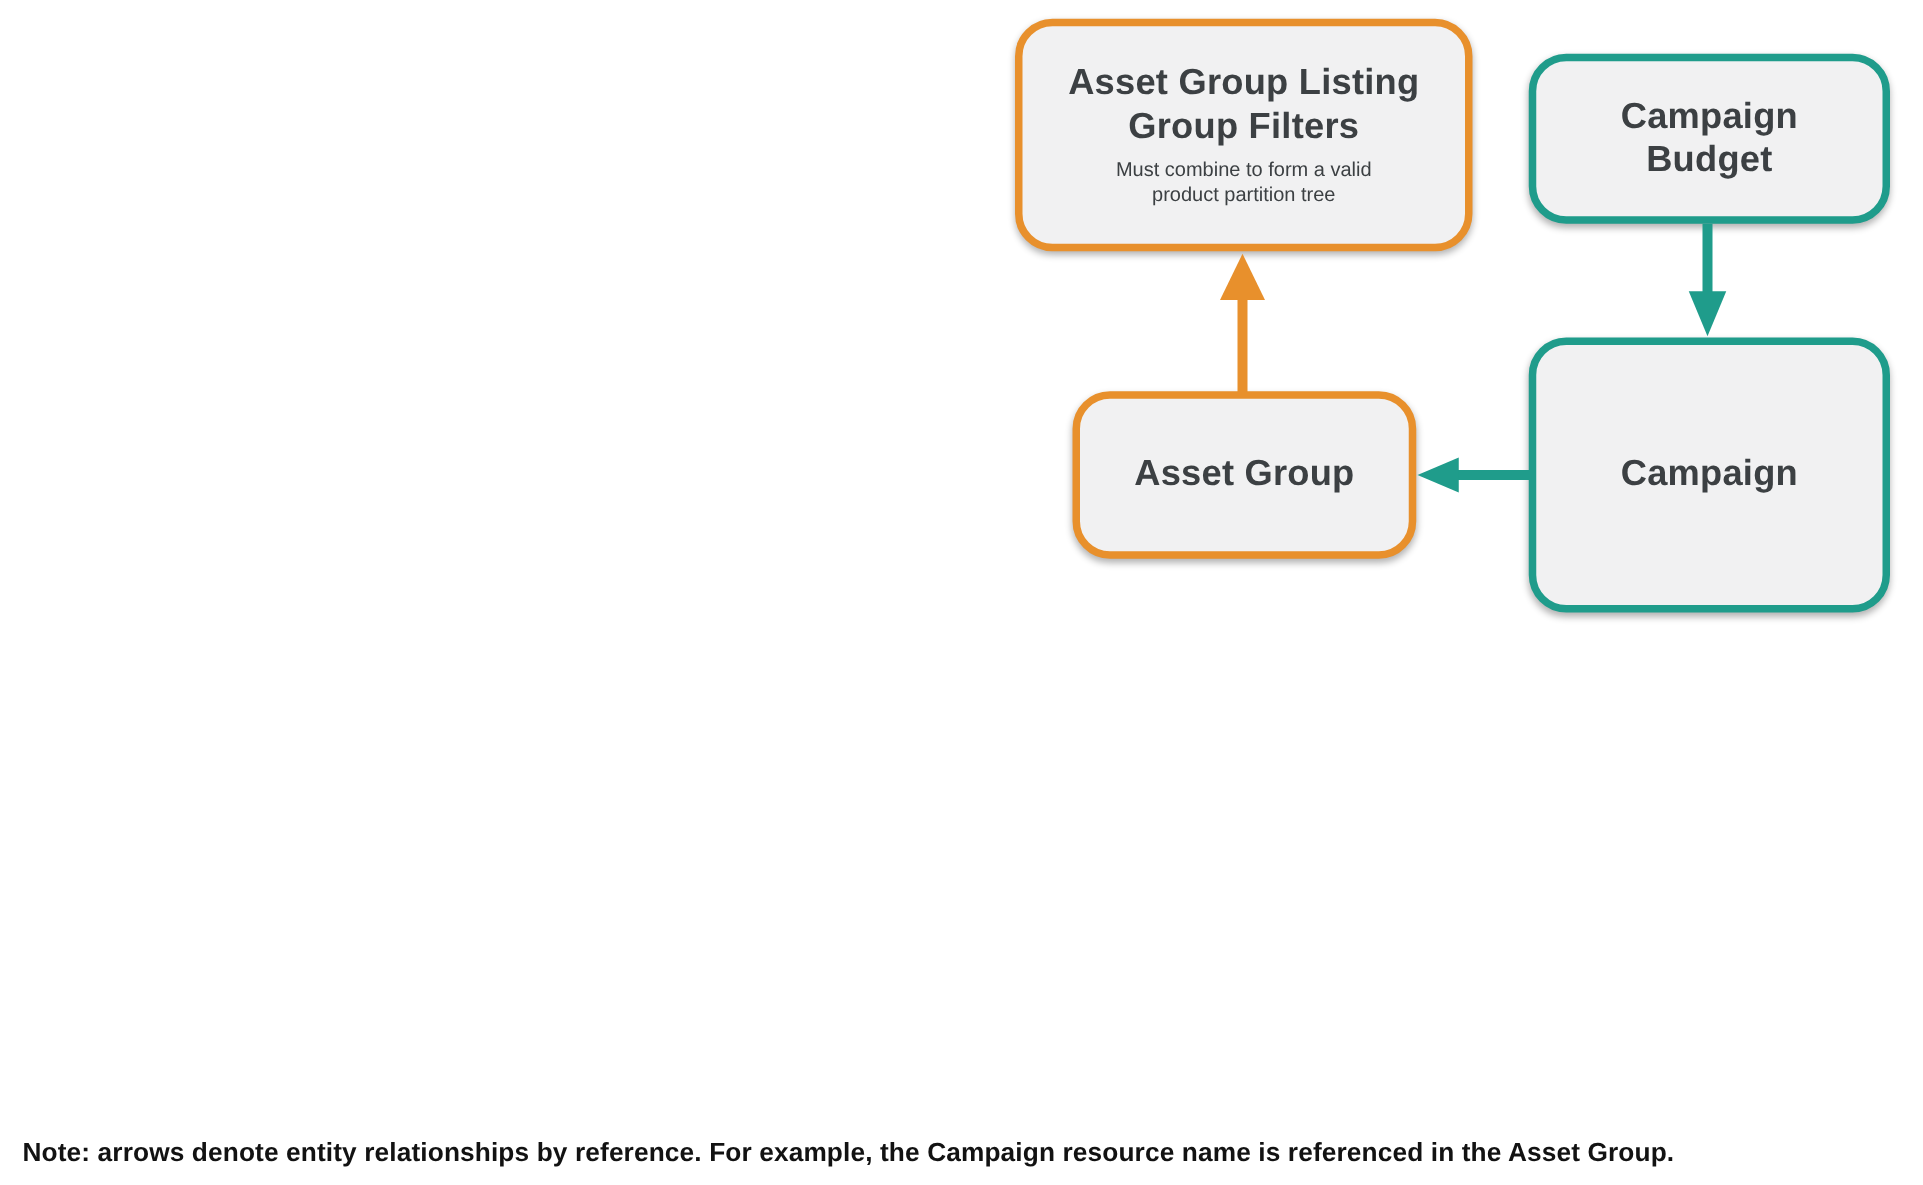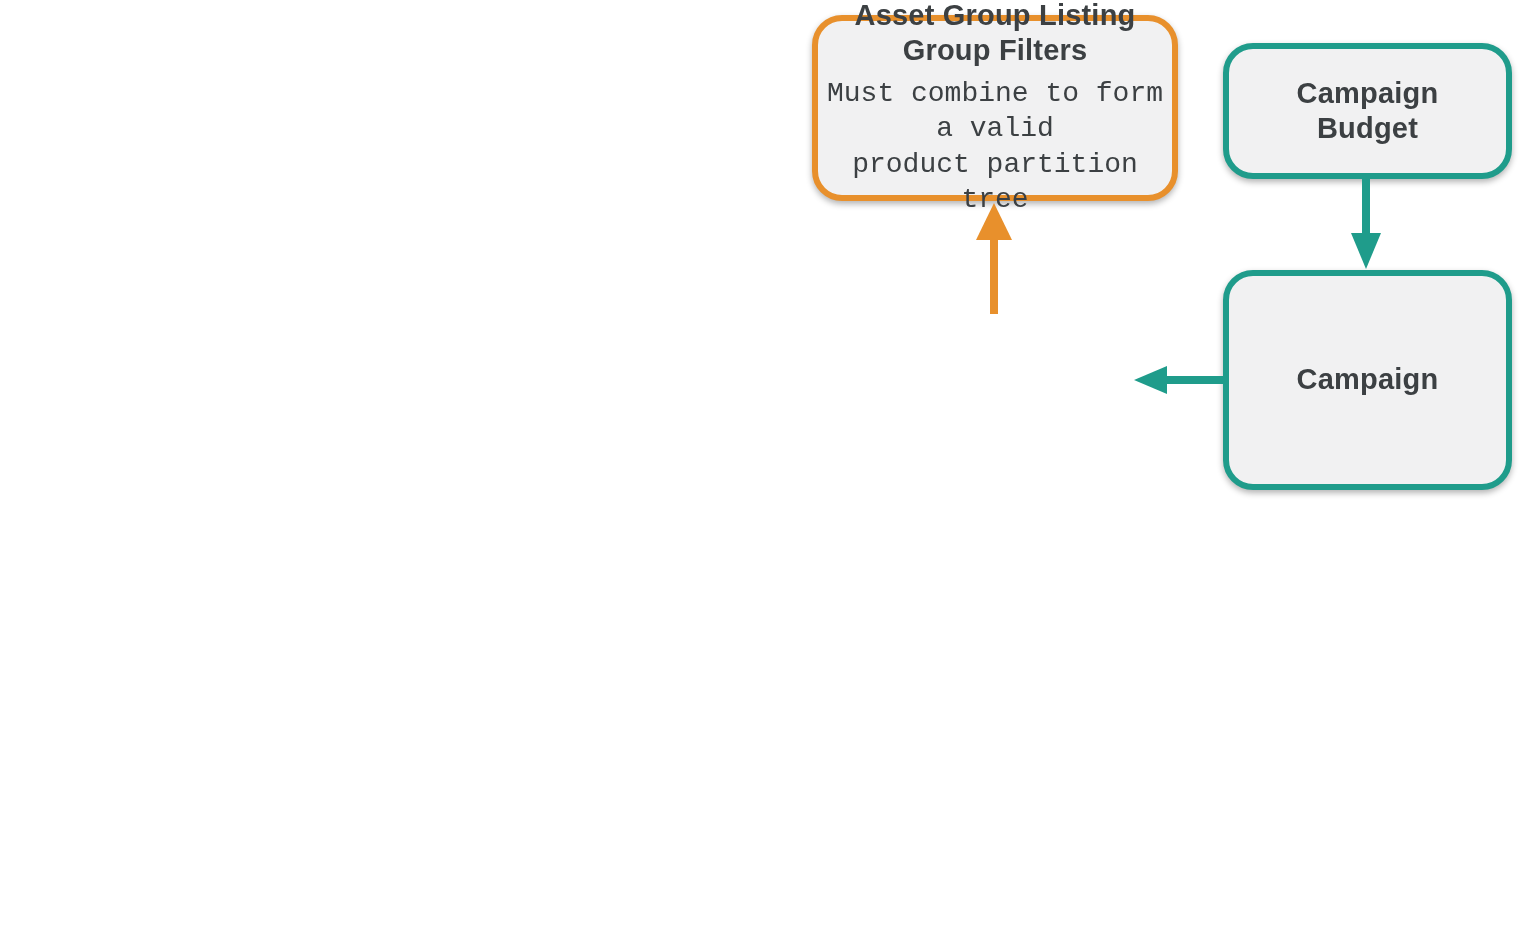--- a/index.html
+++ b/index.html
@@ -40,26 +40,25 @@
 
   .node-title {
     font-weight: bold;
     font-size: 29px;
     line-height: 1.22;
     color: var(--text);
     white-space: pre-line;
     letter-spacing: 0.2px;
   }
   .node-subtitle {
-    font-size: 28px;
+    font-size: 16px;
     line-height: 1.27;
     color: var(--text);
     white-space: pre-line;
     margin-top: 7px;
-    font-family: Liberation Mono, monospace;
   }
 
   
   .node-listing-filters { left: 812px;  top: 15px;  width: 366px; height: 186px; }
   .node-campaign-budget { left: 1223px; top: 43px;  width: 289px; height: 136px; }
   .node-campaign        { left: 1223px; top: 270px; width: 289px; height: 220px; }
   .node-asset-group     { left: 858px;  top: 313px; width: 275px; height: 134px; }
 
   
   .shaft { position: absolute; }
@@ -123,24 +122,28 @@
 
   <div class="node teal node-campaign-budget">
     <div class="node-title">Campaign
 Budget</div>
   </div>
 
   <div class="node teal node-campaign">
     <div class="node-title">Campaign</div>
   </div>
 
+  <div class="node orange node-asset-group">
+    <div class="node-title">Asset Group</div>
+  </div>
 
   <div class="shaft arrow-orange-shaft"></div>
   <div class="head arrow-orange-head"></div>
 
   <div class="shaft arrow-teal-down-shaft"></div>
   <div class="head arrow-teal-down-head"></div>
 
   <div class="shaft arrow-teal-left-shaft"></div>
   <div class="head arrow-teal-left-head"></div>
 
+  <div class="note">Note: arrows denote entity relationships by reference. For example, the Campaign resource name is referenced in the Asset Group.</div>
 
 </div>
 
 </body></html>

